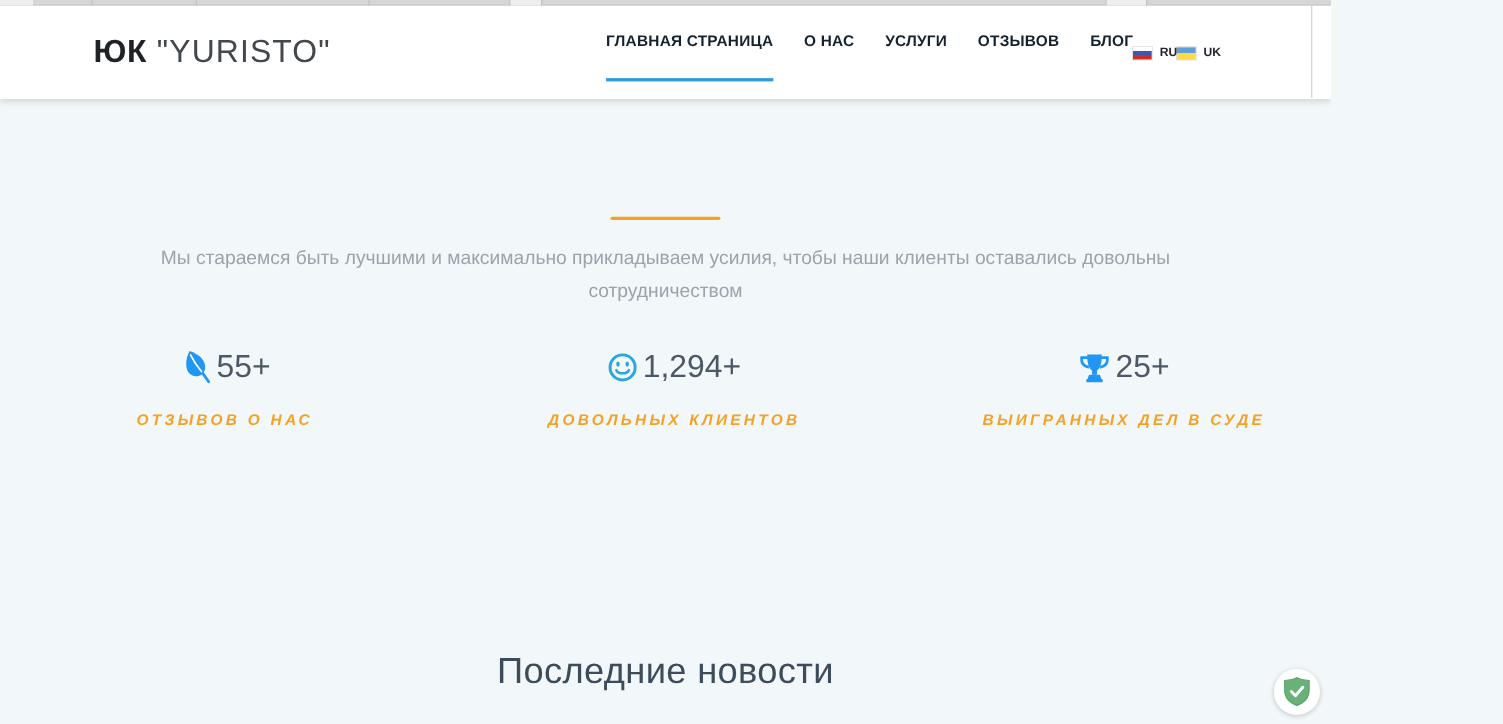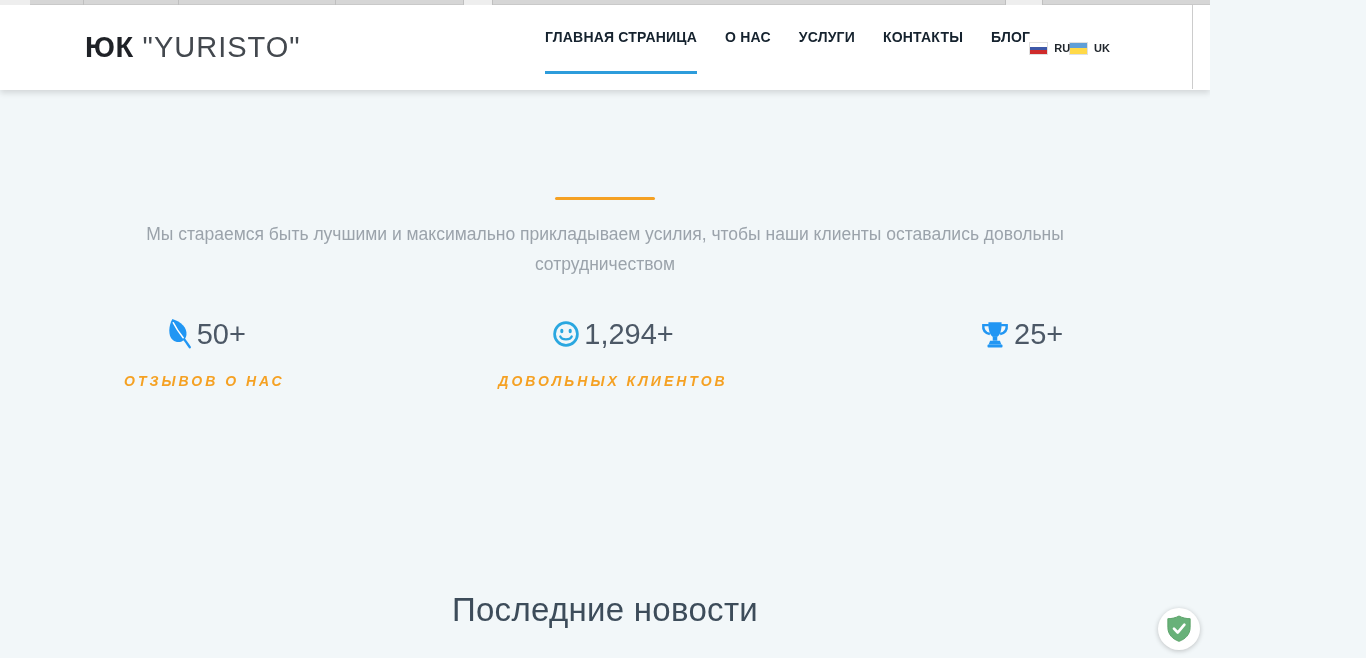--- a/index.html
+++ b/index.html
@@ -96,21 +96,21 @@
 
   <header>
     <div class="logo">
       <span class="logo-bold">ЮК</span>
       <span class="logo-rest">"YURISTO"</span>
     </div>
     <nav>
       <a class="nav-item active">ГЛАВНАЯ СТРАНИЦА</a>
       <a class="nav-item">О НАС</a>
       <a class="nav-item">УСЛУГИ</a>
-      <a class="nav-item">КОНТАКТЫ</a>
+      <a class="nav-item">ОТЗЫВОВ</a>
       <a class="nav-item">БЛОГ</a>
       <a class="lang">
         <span class="flag flag-ru"></span>
         <span class="lang-code">RU</span>
       </a>
       <a class="lang">
         <span class="flag flag-ua"></span>
         <span class="lang-code">UK</span>
       </a>
     </nav>
@@ -126,21 +126,21 @@
 
         <div class="stat">
           <div class="stat-top">
             <span class="stat-icon">
               <svg width="30" height="32" viewBox="0 0 32 34">
                 <path d="M10 1 C19 4 26 10 25 18 C24 25 16 28 10.5 23.5 C5 19 6 8 10 1 Z" fill="#2196f3"></path>
                 <path d="M11 5 C14 11 18 17 22.5 22.5 C24.5 25 26.5 28 28.5 31" stroke="#2196f3" stroke-width="2.6" fill="none" stroke-linecap="round"></path>
                 <path d="M11 5 C14 11 17.5 16 21.5 21" stroke="#ffffff" stroke-width="1.7" fill="none" stroke-linecap="round"></path>
               </svg>
             </span>
-            <span class="stat-value">50+</span>
+            <span class="stat-value">55+</span>
           </div>
           <div class="stat-label">ОТЗЫВОВ О НАС</div>
         </div>
 
         <div class="stat">
           <div class="stat-top">
             <span class="stat-icon">
               <svg width="28" height="28" viewBox="0 0 28 28">
                 <circle cx="14" cy="14" r="11.4" fill="none" stroke="#2aa7e0" stroke-width="2.7"></circle>
                 <ellipse cx="9.8" cy="11" rx="1.6" ry="2.3" fill="#2aa7e0"></ellipse>
@@ -162,20 +162,21 @@
                 <g fill="#2196f3">
                   <path d="M9 2 h14 c.3 7 -1 13 -4.5 15.5 h-5 C10 15 8.7 9 9 2 Z"></path>
                   <rect x="13.6" y="17" width="4.8" height="4.6"></rect>
                   <path d="M10.8 21.6 h10.4 l1.6 4 h-13.6 z"></path>
                   <rect x="8" y="25.6" width="16" height="3.2" rx="1"></rect>
                 </g>
               </svg>
             </span>
             <span class="stat-value">25+</span>
           </div>
+          <div class="stat-label">ВЫИГРАННЫХ ДЕЛ В СУДЕ</div>
         </div>
 
       </div>
     </section>
 
     <section class="news">
       <h2 class="section-heading">Последние новости</h2>
     </section>
   </main>
 

